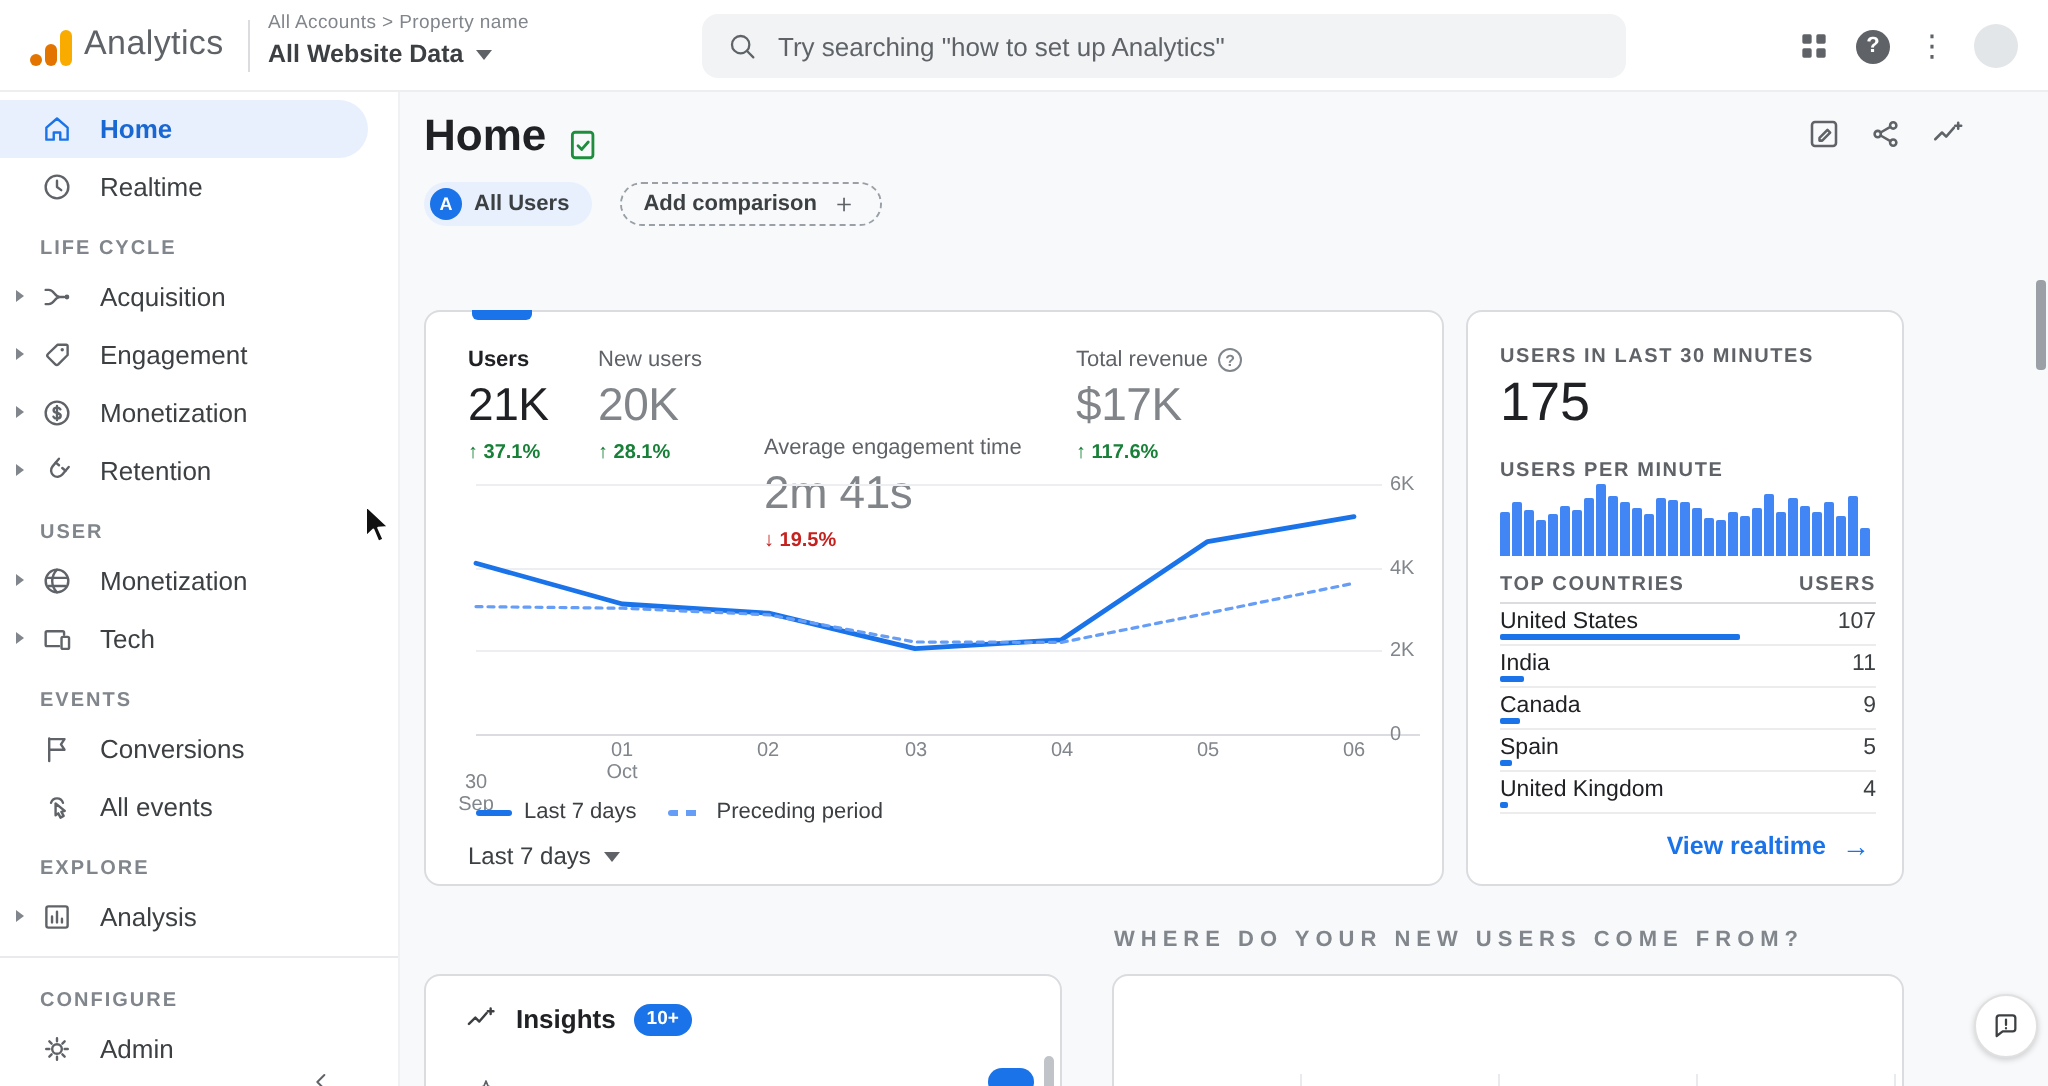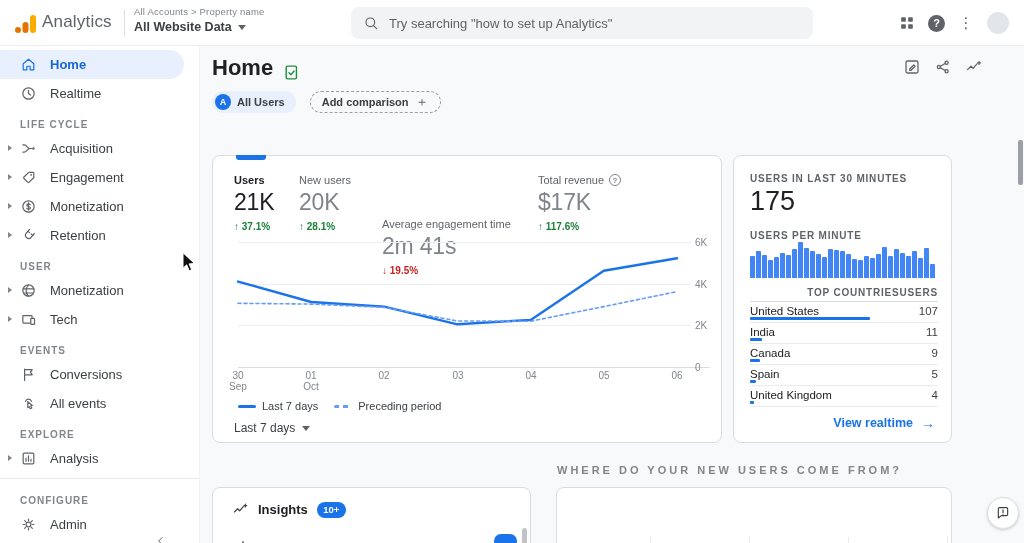--- a/index.html
+++ b/index.html
@@ -77,21 +77,21 @@
   .sw.dashed{background:repeating-linear-gradient(90deg,#669df6 0 5px,transparent 5px 9px)}
   .period{position:absolute;left:21px;top:265px;display:flex;align-items:center;gap:7px;font-size:12px;color:#3c4043;background:none;border:none;cursor:pointer;font-family:inherit}
 
   
   #rt-card{left:733px;top:155px;width:219px;height:288px}
   .rt-title{position:absolute;left:16px;top:17px;font-size:10px;font-weight:bold;color:#5f6368;letter-spacing:.8px}
   .rt-val{position:absolute;left:16px;top:30px;font-size:27px;color:#202124}
   .rt-upm{position:absolute;left:16px;top:74px;font-size:10px;font-weight:bold;color:#5f6368;letter-spacing:.8px}
   #upm-bars{position:absolute;left:16px;top:86px;width:188px;height:36px;display:flex;align-items:flex-end;gap:1px}
   #upm-bars .bar{width:5px;background:#4285f4;border-radius:1px 1px 0 0;flex:0 0 5px}
-  .tc-head{position:absolute;left:16px;top:131px;width:188px;display:flex;justify-content:flex-end;font-size:10px;font-weight:bold;color:#5f6368;letter-spacing:.8px}
+  .tc-head{position:absolute;left:16px;top:131px;width:188px;display:flex;justify-content:space-between;font-size:10px;font-weight:bold;color:#5f6368;letter-spacing:.8px}
   .tc-hr{position:absolute;left:16px;top:145px;width:188px;height:1px;background:#dadce0}
   #countries{position:absolute;left:16px;top:146px;width:188px}
   .c-row{position:relative;height:21px;border-bottom:1px solid #ececec}
   .c-name{position:absolute;left:0;top:3px;font-size:11.5px;color:#202124}
   .c-users{position:absolute;right:0;top:3px;font-size:11.5px;color:#3c4043}
   .c-bar{position:absolute;left:0;bottom:2px;height:3px;background:#1a73e8;border-radius:1px}
   .view-rt{position:absolute;right:16px;top:259px;display:flex;align-items:center;gap:8px;font-size:12.5px;font-weight:bold;color:#1a73e8;cursor:pointer;background:none;border:none;font-family:inherit}
 
   .where-lbl{position:absolute;left:557px;top:464px;font-size:11px;font-weight:bold;color:#80868b;letter-spacing:3px}
 
@@ -344,21 +344,21 @@
       </svg>
     </div>
   <div class="axisline"></div>
   <div id="ylabels">
       <span class="ylab" style="top: 206px;">0</span>
       <span class="ylab" style="top: 164px;">2K</span>
       <span class="ylab" style="top: 123px;">4K</span>
       <span class="ylab" style="top: 81px;">6K</span>
     </div>
   <div id="xlabels">
-      <span class="xlab" style="left: 5px;">30<br>Sep</span>
+      <span class="xlab" style="left: 5px; margin-top: 16px;">30<br>Sep</span>
       <span class="xlab" style="left: 78px;">01<br>Oct</span>
       <span class="xlab" style="left: 151px;">02</span>
       <span class="xlab" style="left: 225px;">03</span>
       <span class="xlab" style="left: 298px;">04</span>
       <span class="xlab" style="left: 371px;">05</span>
       <span class="xlab" style="left: 444px;">06</span>
     </div>
   <div id="legend">
       <div class="lg-item">
         <span class="sw"></span>

